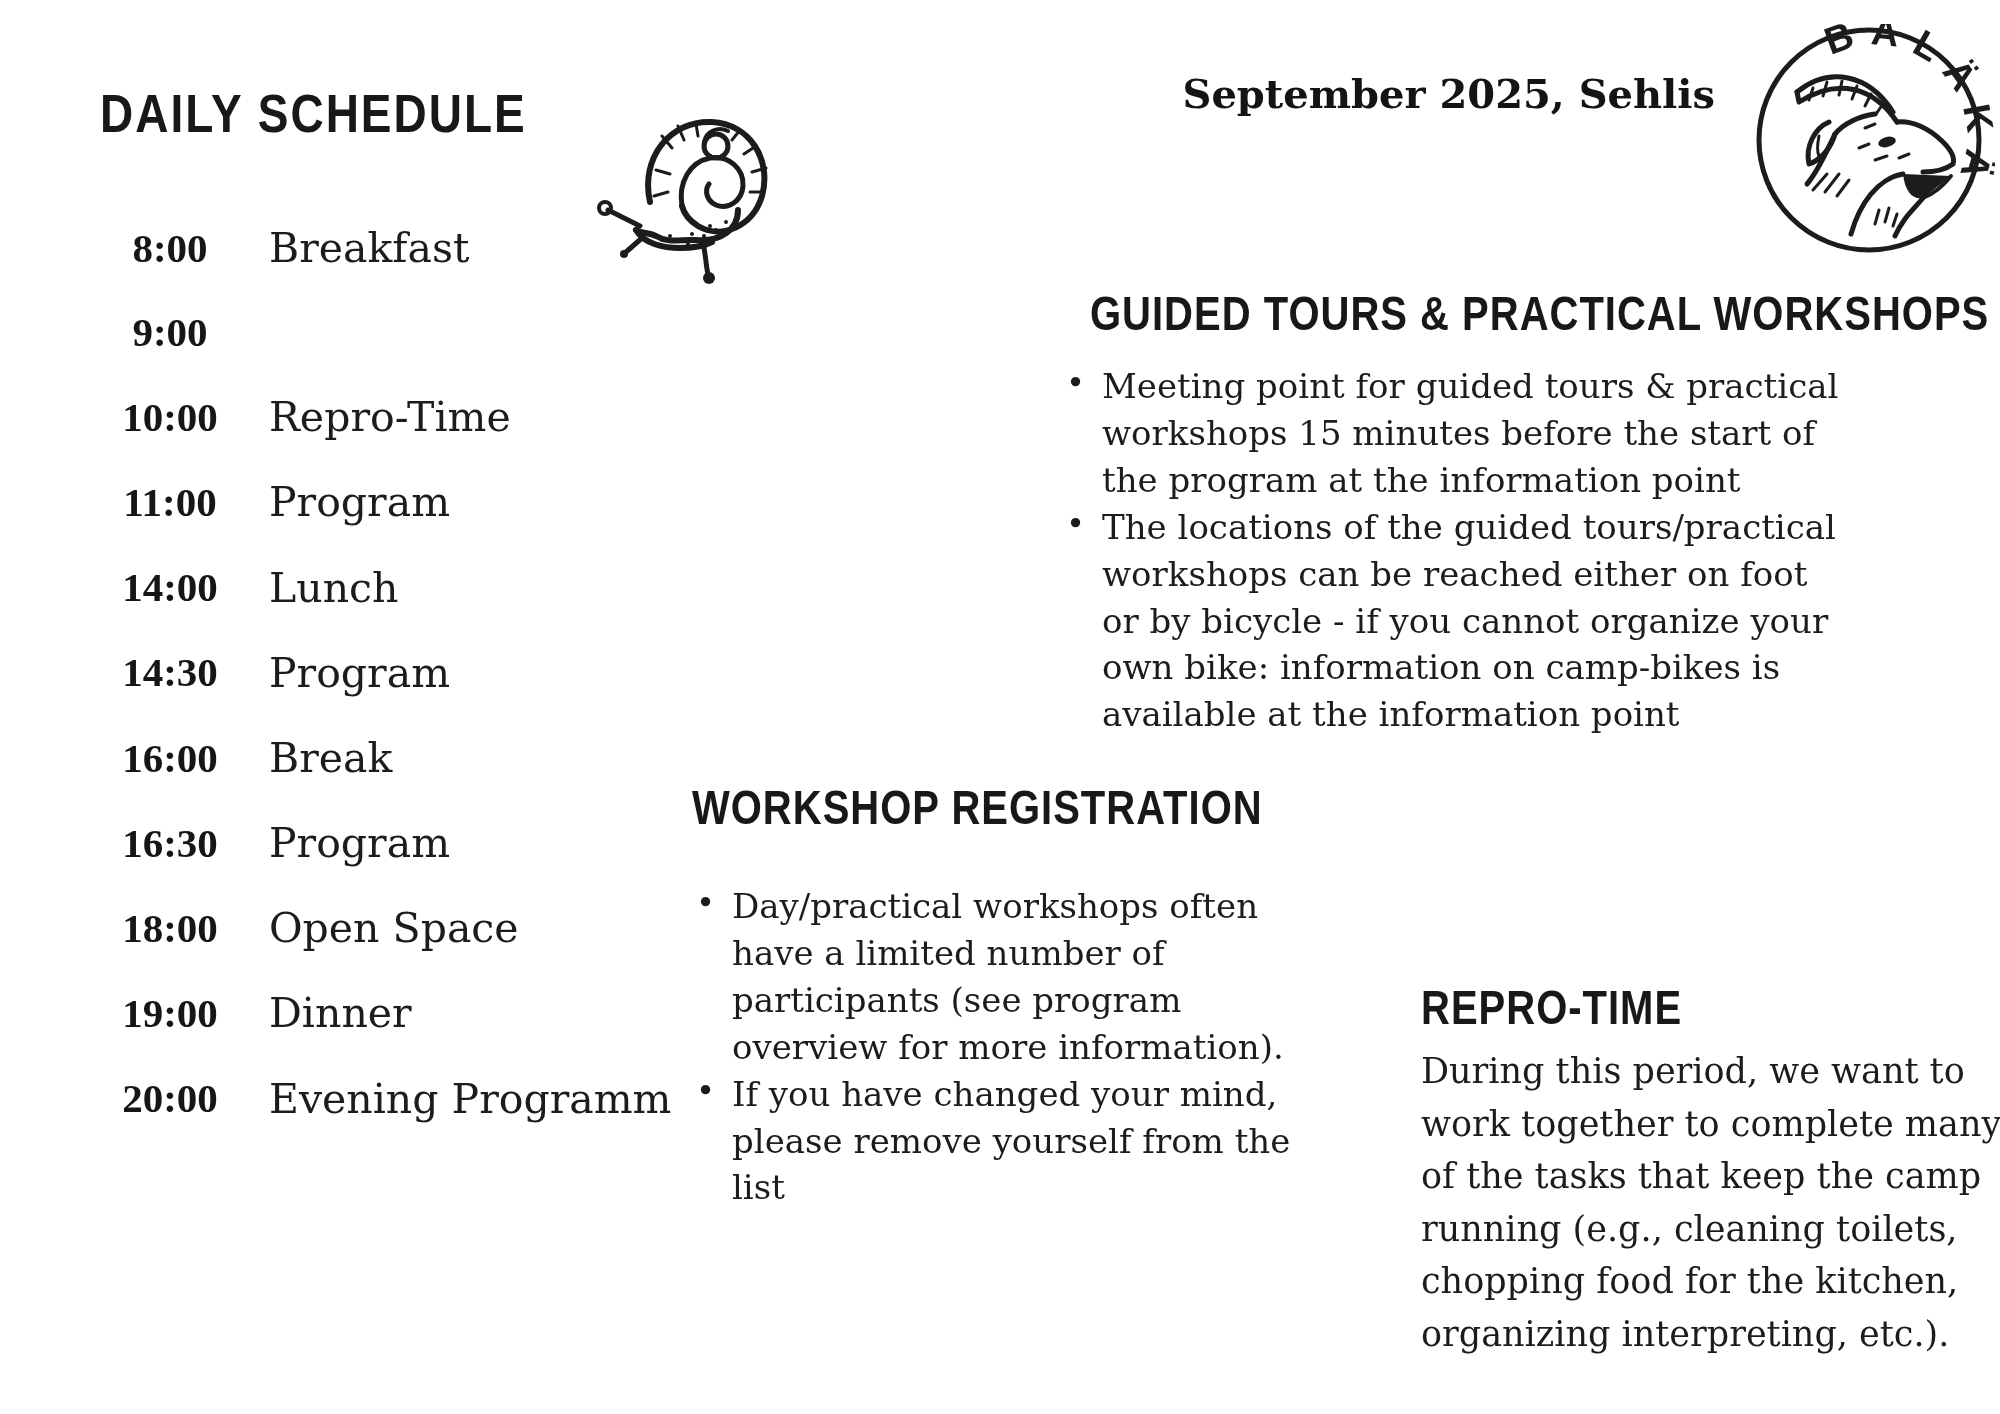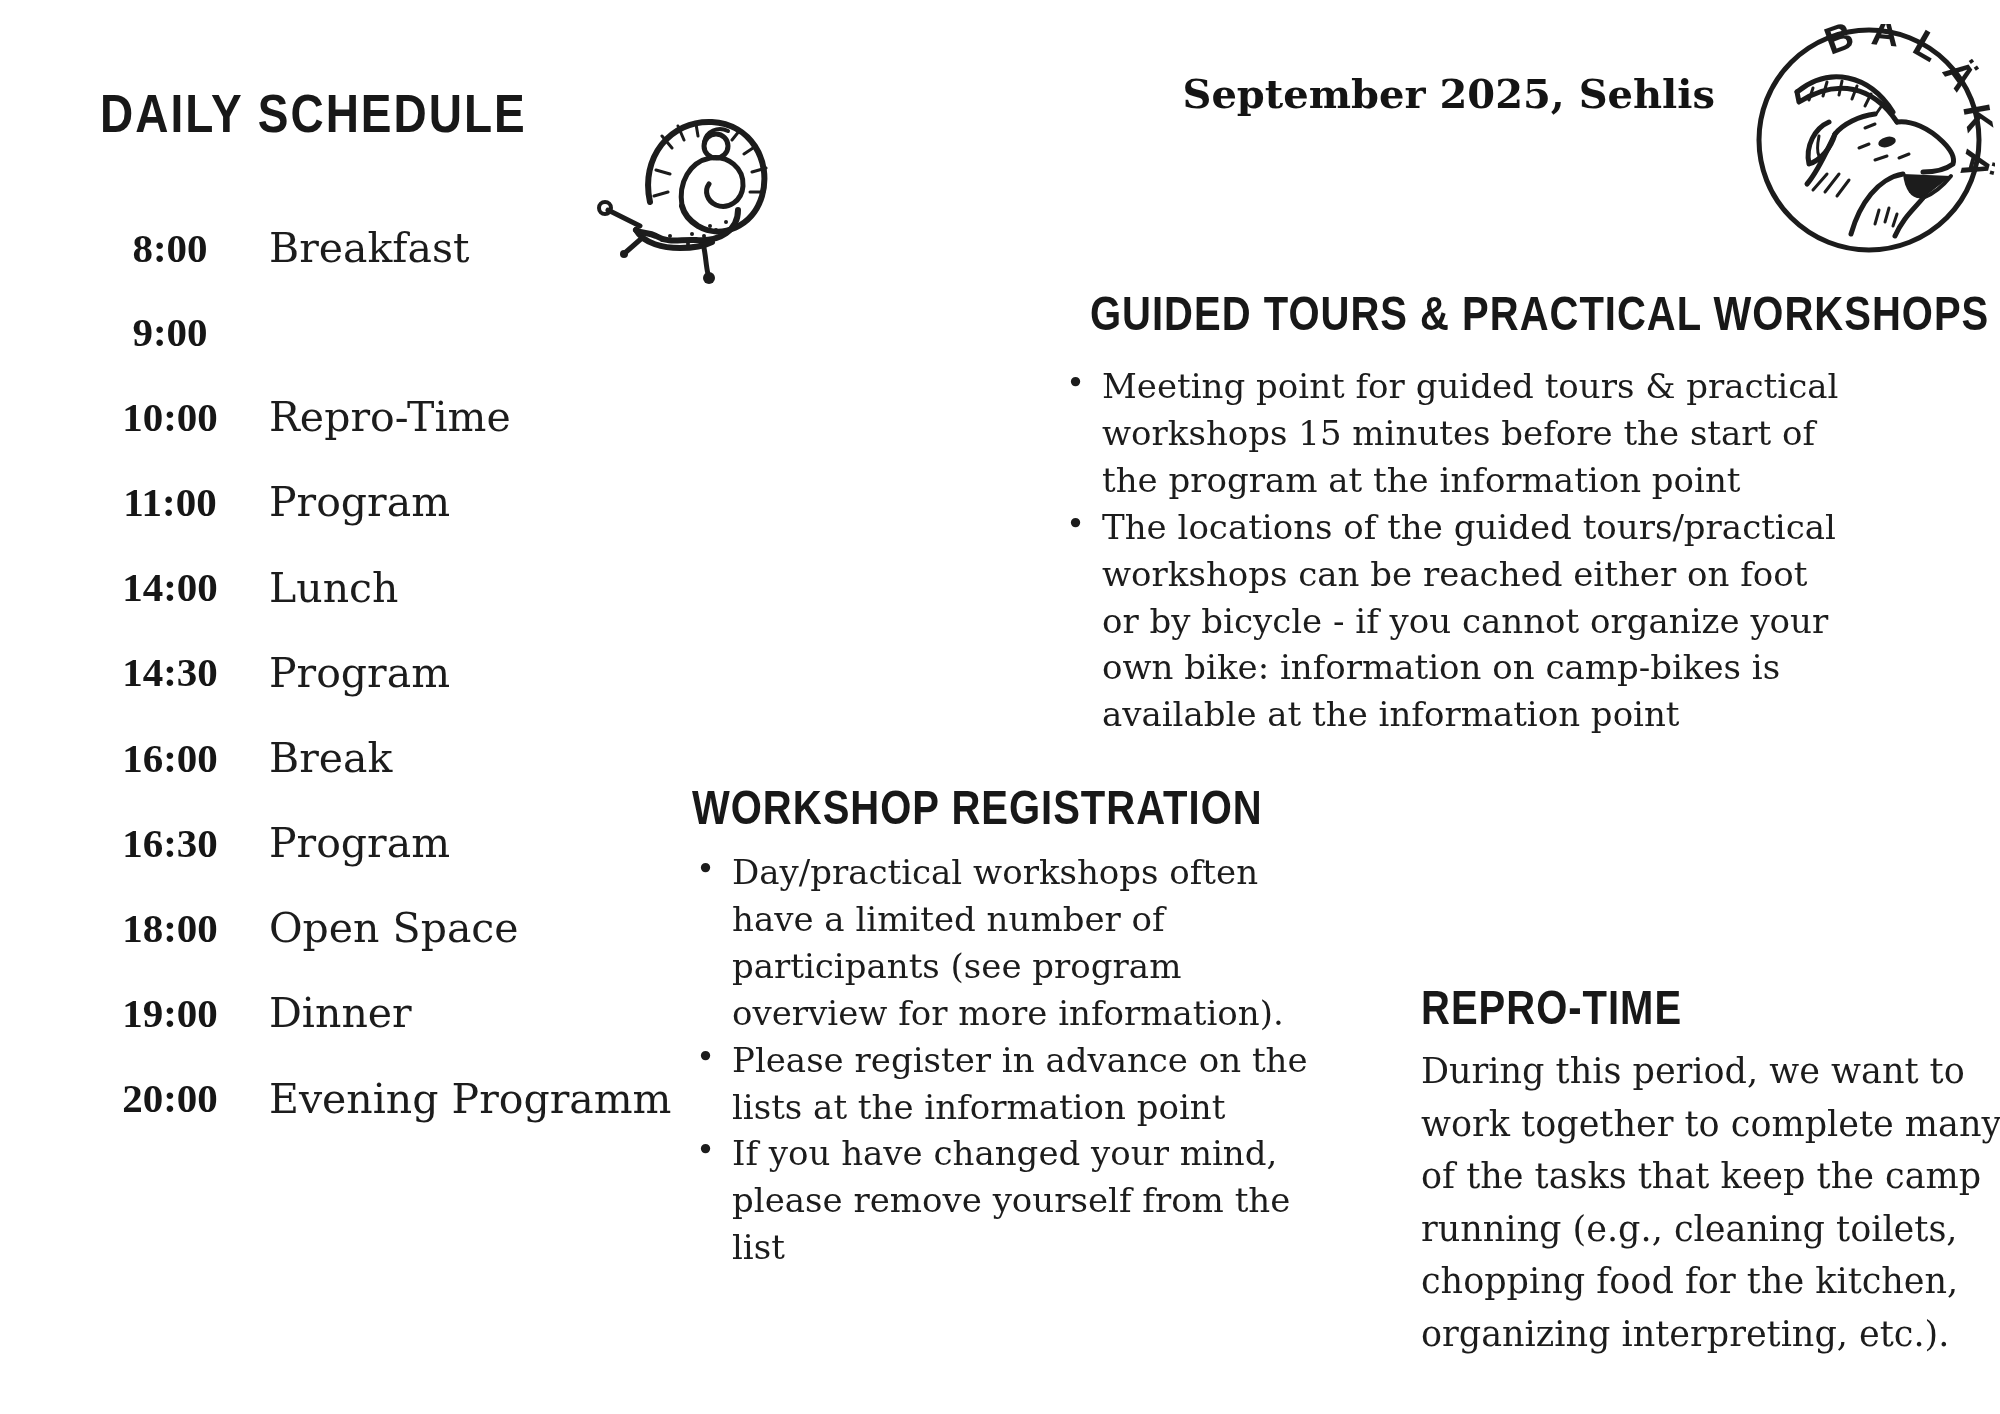--- a/index.html
+++ b/index.html
@@ -74,21 +74,21 @@
   .sec-guided{left:1062px;top:292px;width:800px;}
   .sec-guided .section-heading{margin-left:28px;}
   .sec-registration{left:692px;top:786px;width:660px;}
   .sec-repro{left:1421px;top:986px;width:585px;}
   .sec-repro .section-heading{font-size:40px;}
   ul.bullets{
     list-style:none;margin:26px 0 0 0;padding:0;
     font-size:34px;line-height:1.38;color:#1c1c1c;
   }
   .sec-guided ul.bullets{width:780px;}
-  .sec-registration ul.bullets{margin-top:18px;width:645px;}
+  .sec-registration ul.bullets{margin-top:52px;width:645px;}
   ul.bullets li{
     position:relative;
     padding-left:40px;
   }
   ul.bullets li::before{
     content:"\2022";
     position:absolute;left:4px;top:-2px;
     font-size:0.95em;
   }
   .repro-body{
@@ -232,21 +232,20 @@
     <ul class="bullets" id="guided-bullets">
         <li>Meeting point for guided tours &amp; practical workshops 15 minutes before the start of the program at the information point</li>
         <li>The locations of the guided tours/practical workshops can be reached either on foot or by bicycle - if you cannot organize your own bike: information on camp-bikes is available at the information point</li>
       </ul>
   </div>
 
   <div class="section sec-registration">
     <div class="section-heading stamp">WORKSHOP REGISTRATION</div>
     <ul class="bullets" id="registration-bullets">
         <li>Day/practical workshops often have a limited number of participants (see program overview for more information).</li>
-        <li>Please register in advance on the lists at the information point</li>
         <li>If you have changed your mind, please remove yourself from the list</li>
       </ul>
   </div>
 
   <div class="section sec-repro">
     <div class="section-heading stamp">REPRO-TIME</div>
     <div class="repro-body">During this period, we want to work together to complete many of the tasks that keep the camp running (e.g., cleaning toilets, chopping food for the kitchen, organizing interpreting, etc.).</div>
   </div>
 
 </div>

